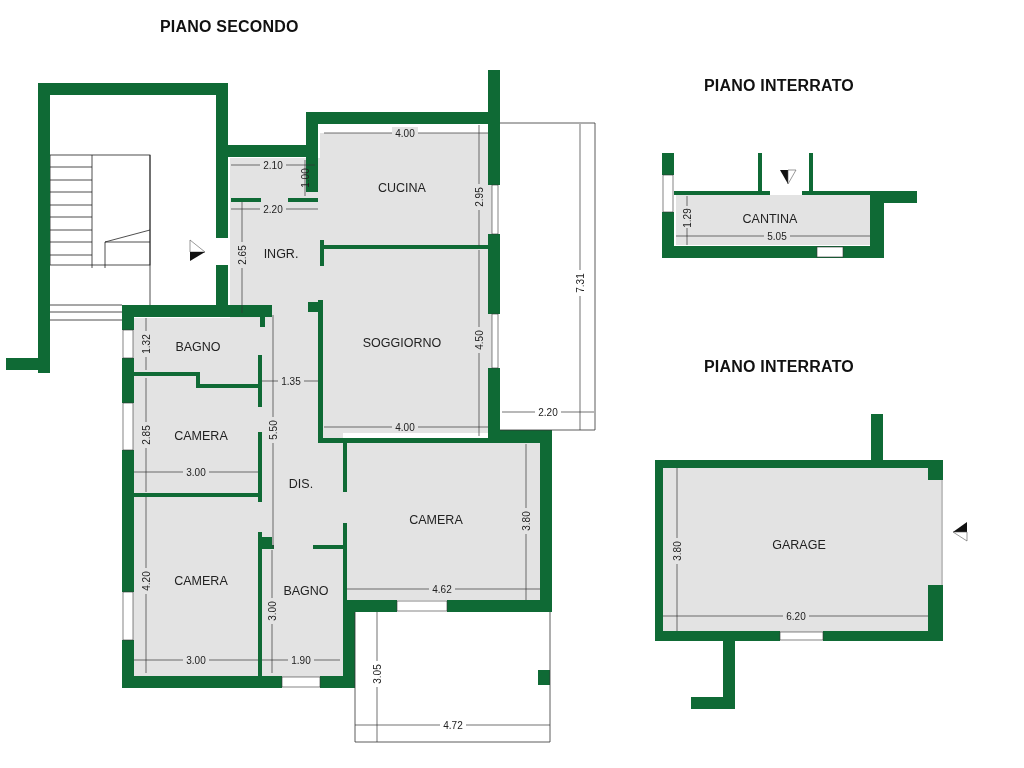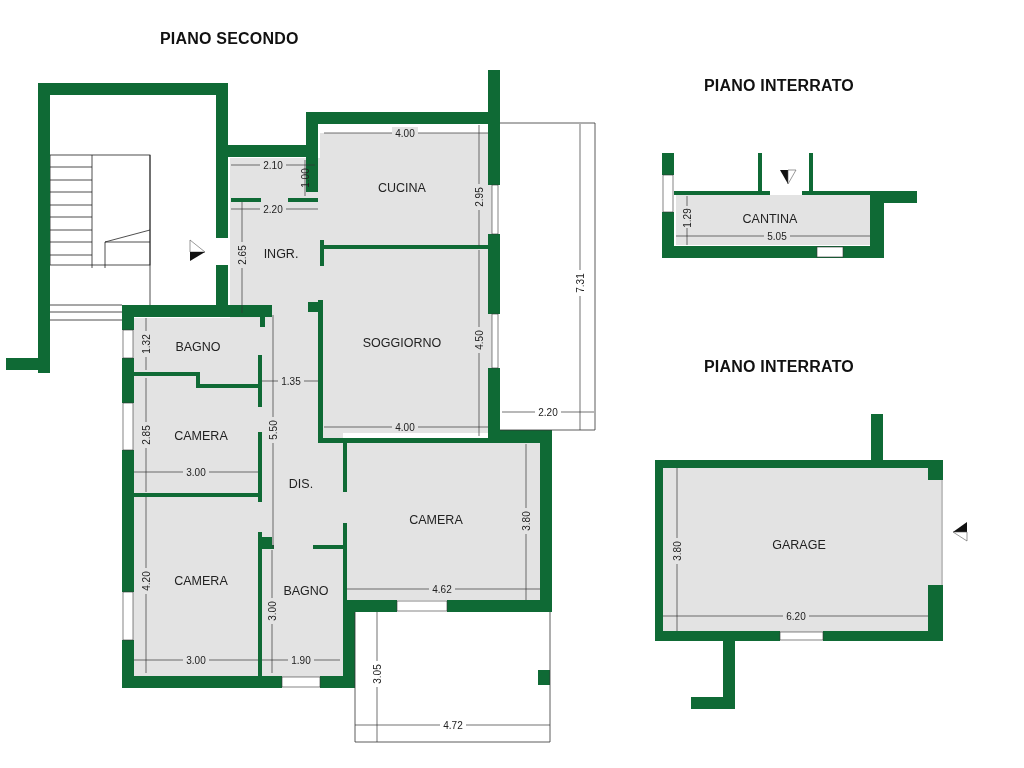--- a/index.html
+++ b/index.html
@@ -5,21 +5,21 @@
   html, body { margin:0; padding:0; background:#ffffff; }
   body { width:1024px; height:768px; position:relative; overflow:hidden; font-family:"Liberation Sans", sans-serif; }
   .title { position:absolute; font-weight:bold; font-size:16px; color:#111; letter-spacing:0.2px; font-family:"Liberation Sans", sans-serif; }
   svg { position:absolute; left:0; top:0; }
   .room-label { font-family:"Liberation Sans", sans-serif; font-size:12.5px; fill:#222; }
   .dim { font-family:"Liberation Sans", sans-serif; font-size:10px; fill:#222; }
 </style>
 </head>
 <body>
 
-<div class="title" style="left:160px;top:30px;">PIANO SECONDO</div>
+<div class="title" style="left:160px;top:18px;">PIANO SECONDO</div>
 <div class="title" style="left:704px;top:77px;">PIANO INTERRATO</div>
 <div class="title" style="left:704px;top:358px;">PIANO INTERRATO</div>
 
 <svg width="1024" height="768" viewBox="0 0 1024 768">
 
   <g>
 
     <g fill="#e3e3e3">
       <rect x="230" y="158" width="90" height="160"></rect>
       <rect x="320" y="133" width="172" height="300"></rect>

